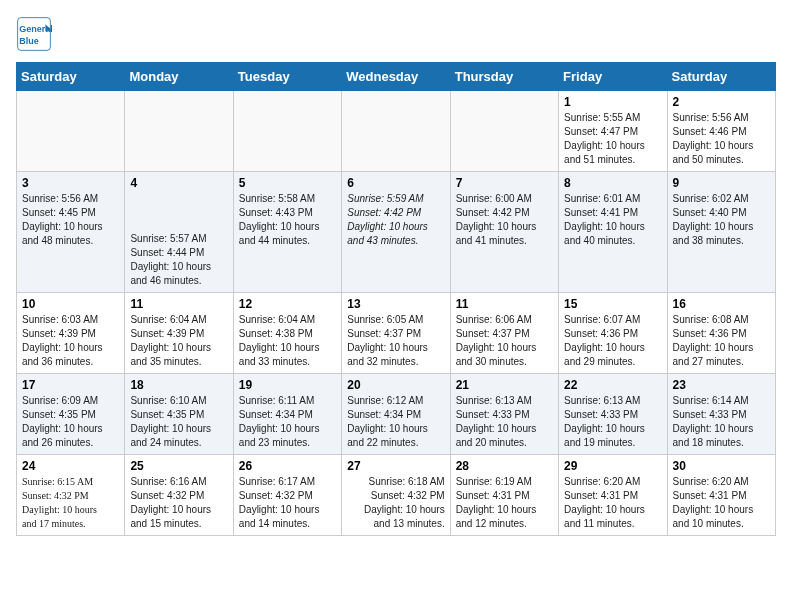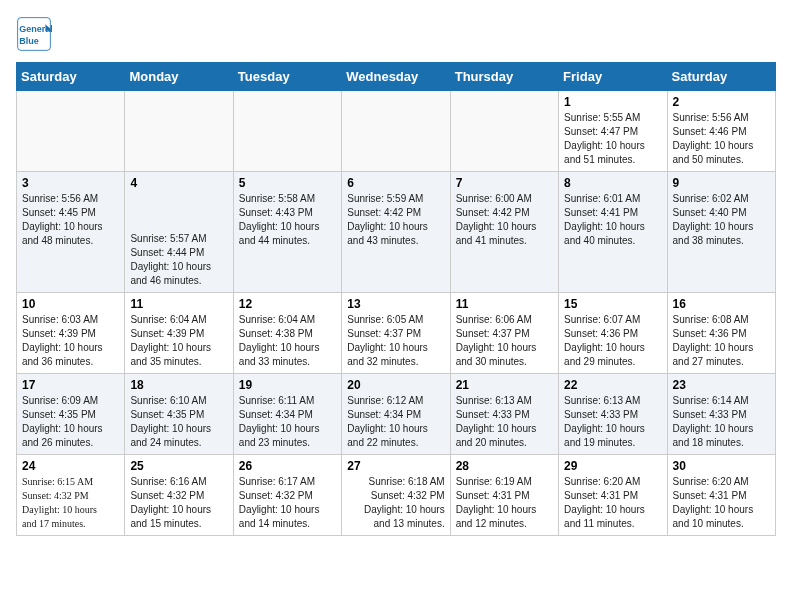--- a/index.html
+++ b/index.html
@@ -147,21 +147,21 @@
         </td>
         <td>
           <span class="day-num">5</span>
           <div class="day-info" style="white-space: pre-line;">Sunrise: 5:58 AM
 Sunset: 4:43 PM
 Daylight: 10 hours
 and 44 minutes.</div>
         </td>
         <td>
           <span class="day-num">6</span>
-          <div class="day-info" style="white-space: pre-line;">Sunrise: 5:59 AM
+          <div class="day-info" style="white-space: pre-line; font-style: italic;">Sunrise: 5:59 AM
 Sunset: 4:42 PM
 Daylight: 10 hours
 and 43 minutes.</div>
         </td>
         <td>
           <span class="day-num">7</span>
           <div class="day-info" style="white-space: pre-line;">Sunrise: 6:00 AM
 Sunset: 4:42 PM
 Daylight: 10 hours
 and 41 minutes.</div>

